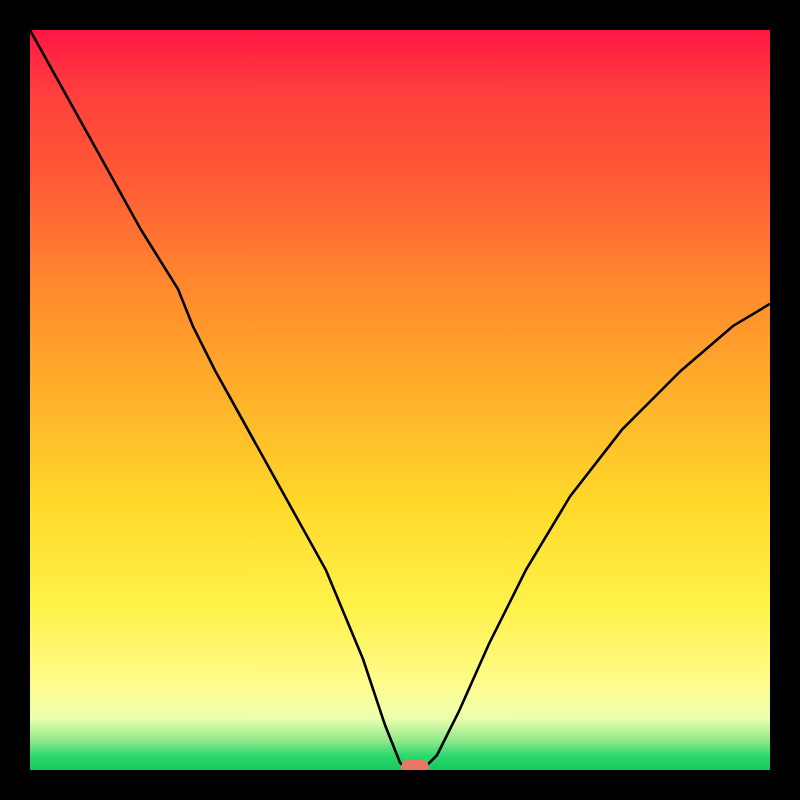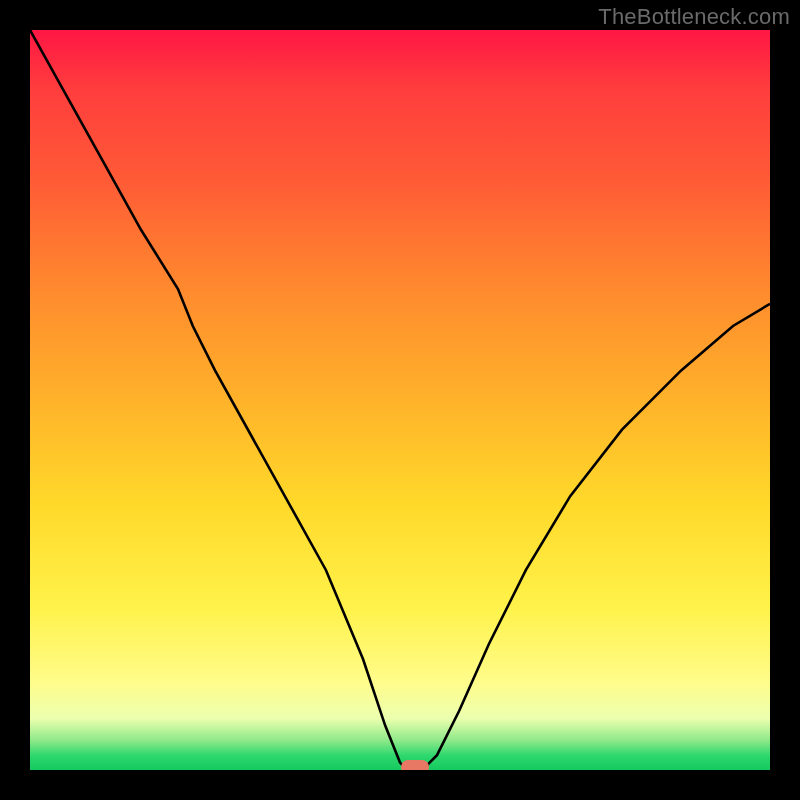--- a/index.html
+++ b/index.html
@@ -70,21 +70,20 @@
     height: 14px;
     border-radius: 7px;
     background: #e87864;
   }
 </style>
 </head>
 <body>
 
 <div class="frame">
 
-  <div class="watermark">TheBottleneck.com</div>
 
   <div class="plot-area">
     <div class="gradient-bg"></div>
 
     <svg class="curve-svg" viewBox="0 0 740 740" preserveAspectRatio="none">
       <path fill="none" stroke="#000" stroke-width="2.6" d="M0.0 0.0 L37.0 66.6 L74.0 133.2 L111.0 199.8 L148.0 259.0 L162.8 296.0 L185.0 340.4 L222.0 407.0 L259.0 473.6 L296.0 540.2 L333.0 629.0 L355.2 695.6 L370.0 732.6 L377.4 740.0 L392.2 740.0 L407.0 725.2 L429.2 680.8 L458.8 614.2 L495.8 540.2 L540.2 466.2 L592.0 399.6 L651.2 340.4 L703.0 296.0 L740.0 273.8"></path>
     </svg>
 
     <div class="marker" style="left: 370.8px; top: 730px;"></div>
   </div>

